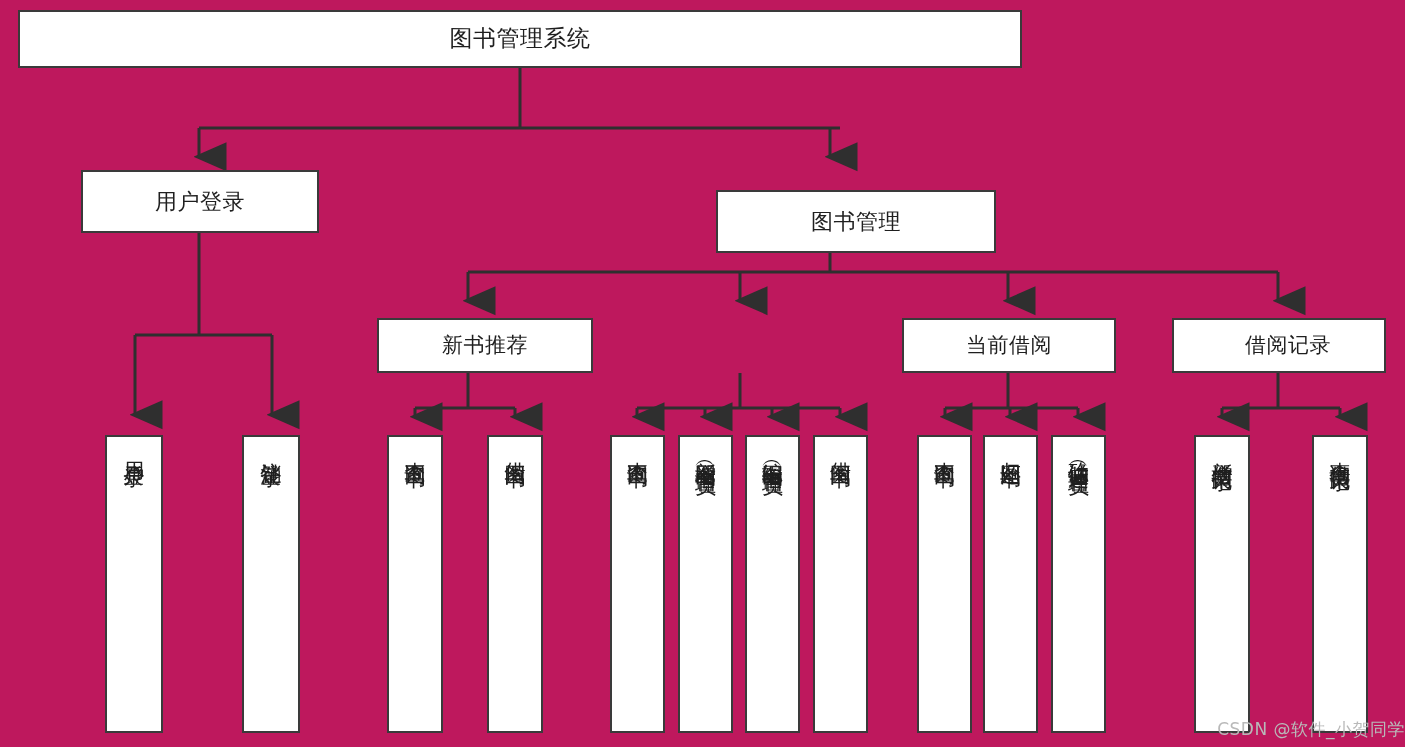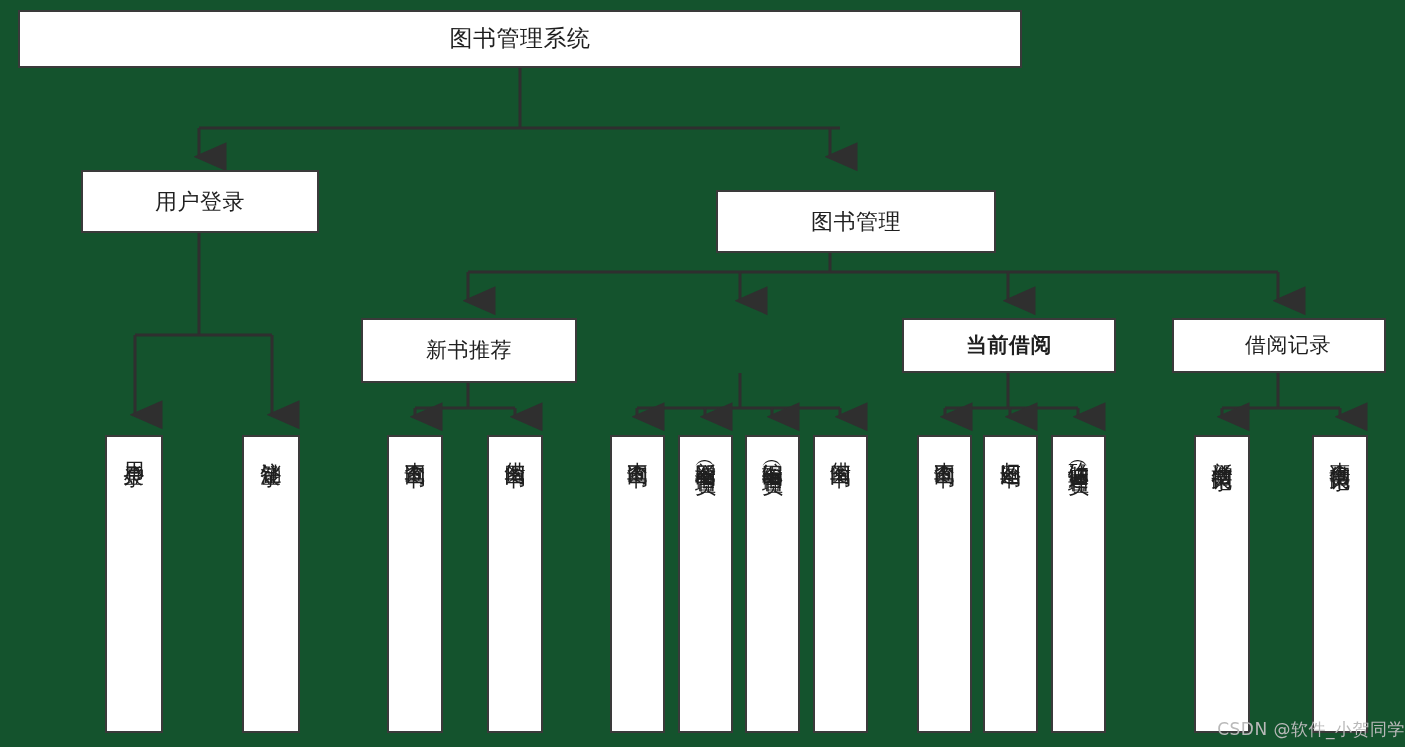--- a/index.html
+++ b/index.html
@@ -9,21 +9,21 @@
     background: #ffffff;
   }
   body {
     font-family: "DejaVu Sans", "Liberation Sans", sans-serif;
     color: #222222;
   }
   #diagram-root {
     position: relative;
     width: 1405px;
     height: 747px;
-    background: #14532d;
+    background: #be185d;
     overflow: hidden;
   }
   #edge-layer {
     position: absolute;
     left: 0;
     top: 0;
     width: 1405px;
     height: 747px;
     pointer-events: none;
   }
@@ -139,24 +139,24 @@
     <span class="node-label">图书管理系统</span>
   </div>
 
   <div class="node level-1" style="left:81px; top:170px; width:238px; height:63px;">
     <span class="node-label">用户登录</span>
   </div>
   <div class="node level-1" style="left:716px; top:170px; width:280px; height:63px;margin-top:20px;">
     <span class="node-label">图书管理</span>
   </div>
 
-  <div class="node level-2" style="left:361px; top:318px; width:216px; height:65px;">
+  <div class="node level-2" style="left:377px; top:318px; width:216px; height:55px;">
     <span class="node-label">新书推荐</span>
   </div>
-  <div class="node level-2" style="left:902px; top:318px; width:214px; height:55px;font-weight:bold;">
+  <div class="node level-2" style="left:902px; top:318px; width:214px; height:55px;">
     <span class="node-label">当前借阅</span>
   </div>
   <div class="node level-2" style="left:1172px; top:318px; width:214px; height:55px;padding-left:18px;">
     <span class="node-label">借阅记录</span>
   </div>
 
   <div class="node leaf" style="left:105px; top:435px; width:58px; height:298px;">
     <span class="node-label">用户登录</span>
   </div>
   <div class="node leaf" style="left:242px; top:435px; width:58px; height:298px;">

